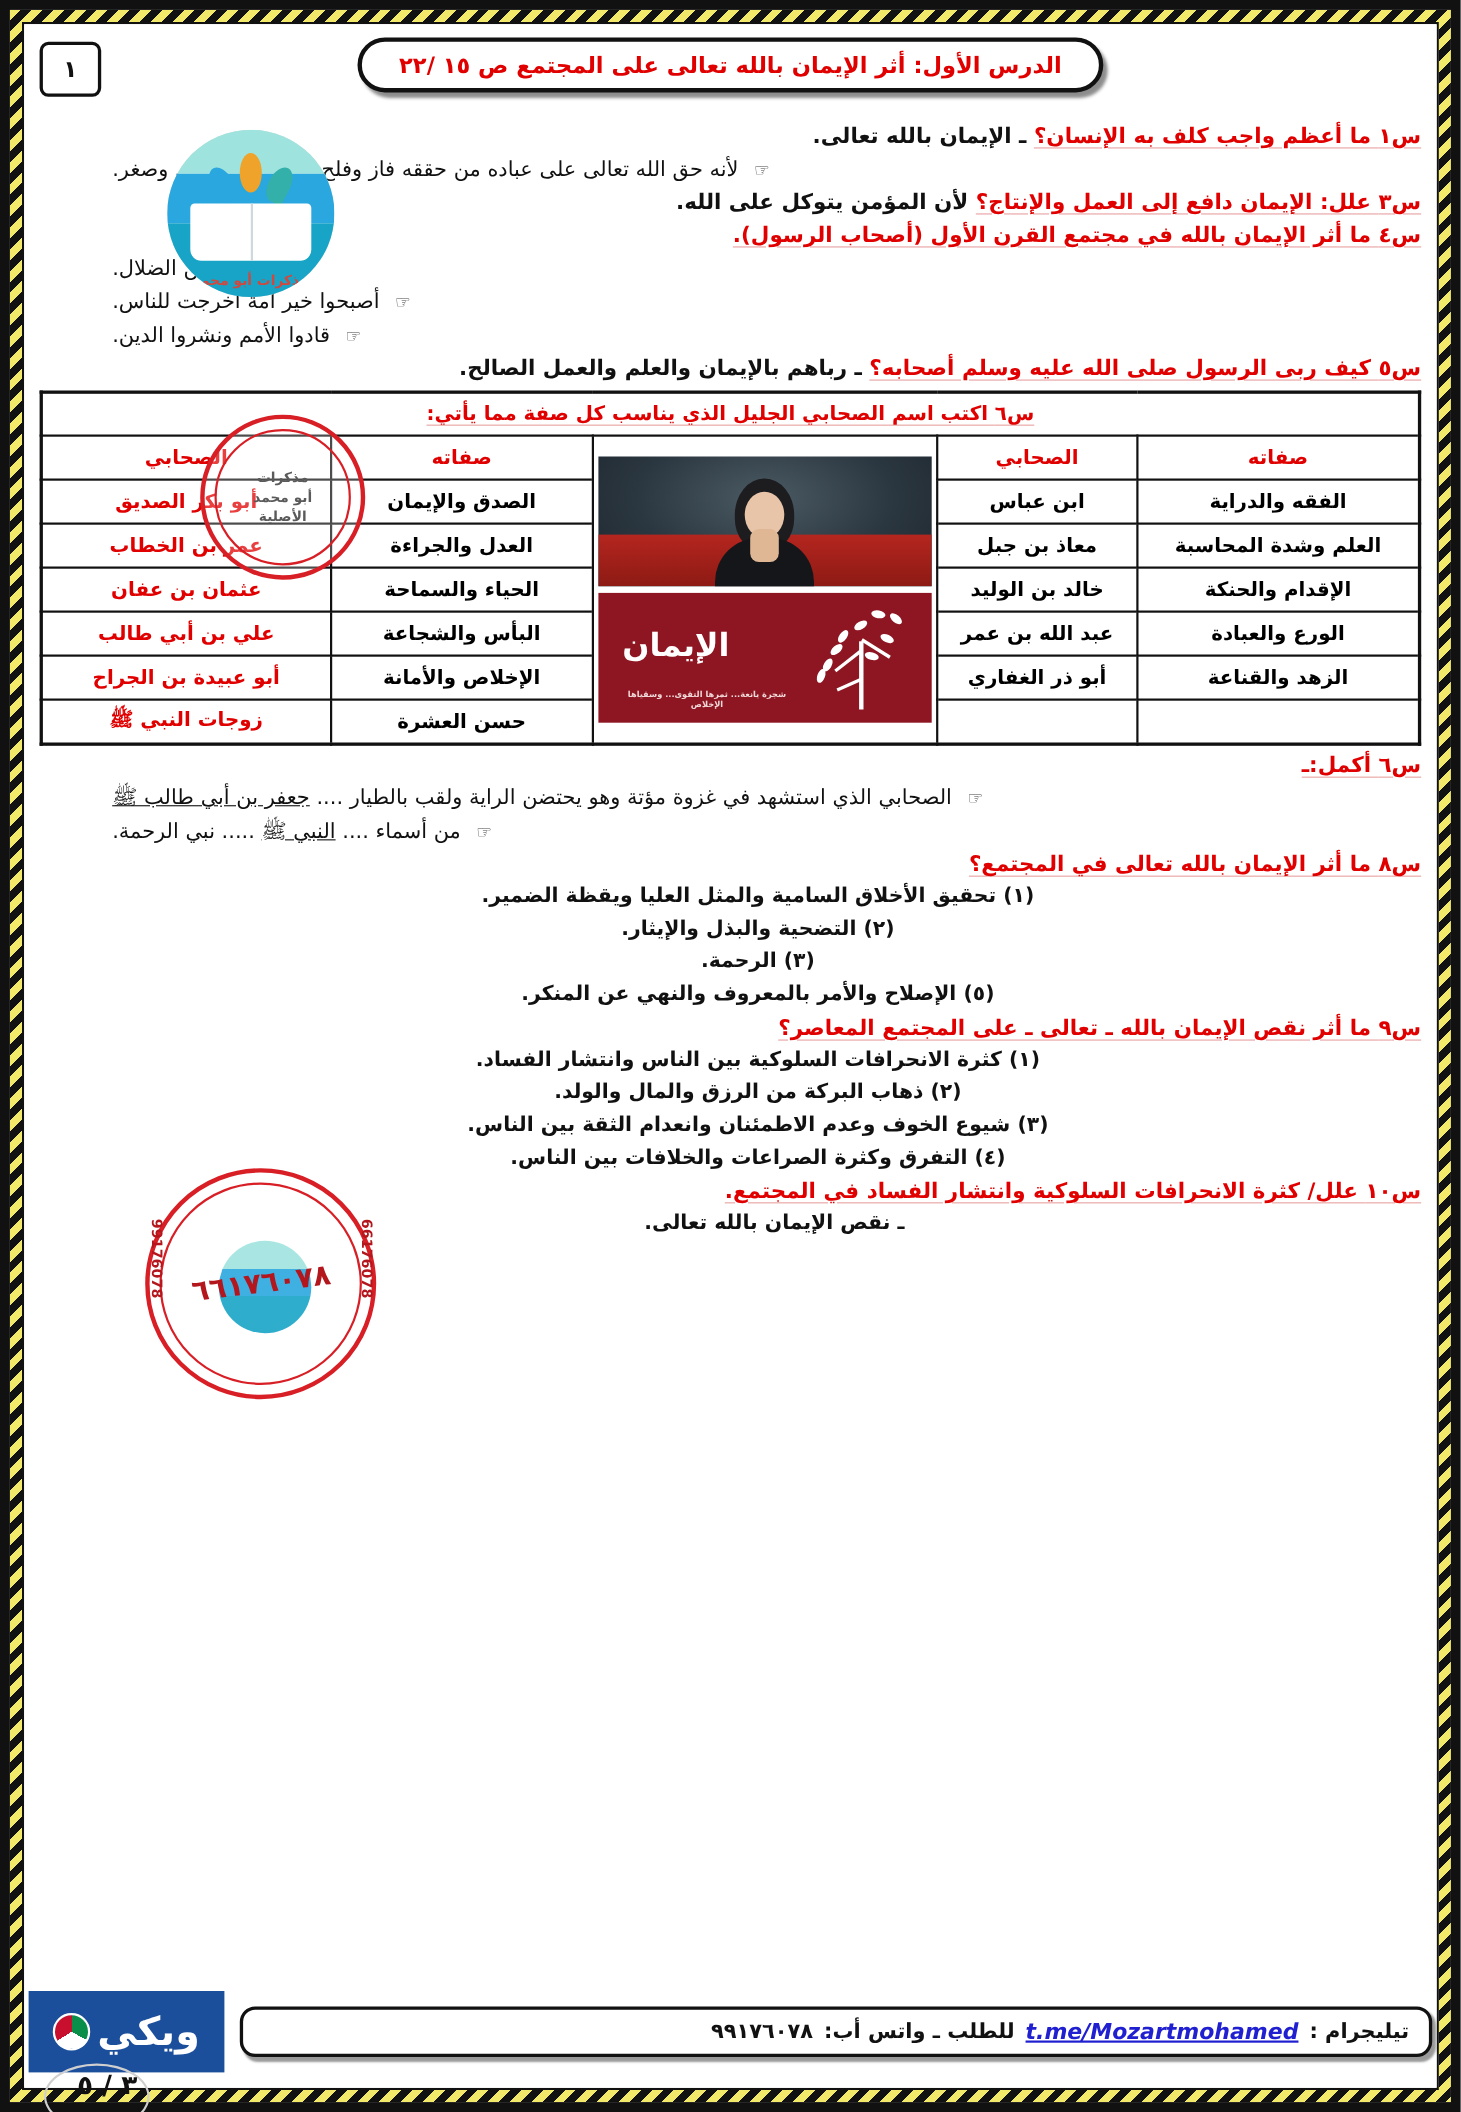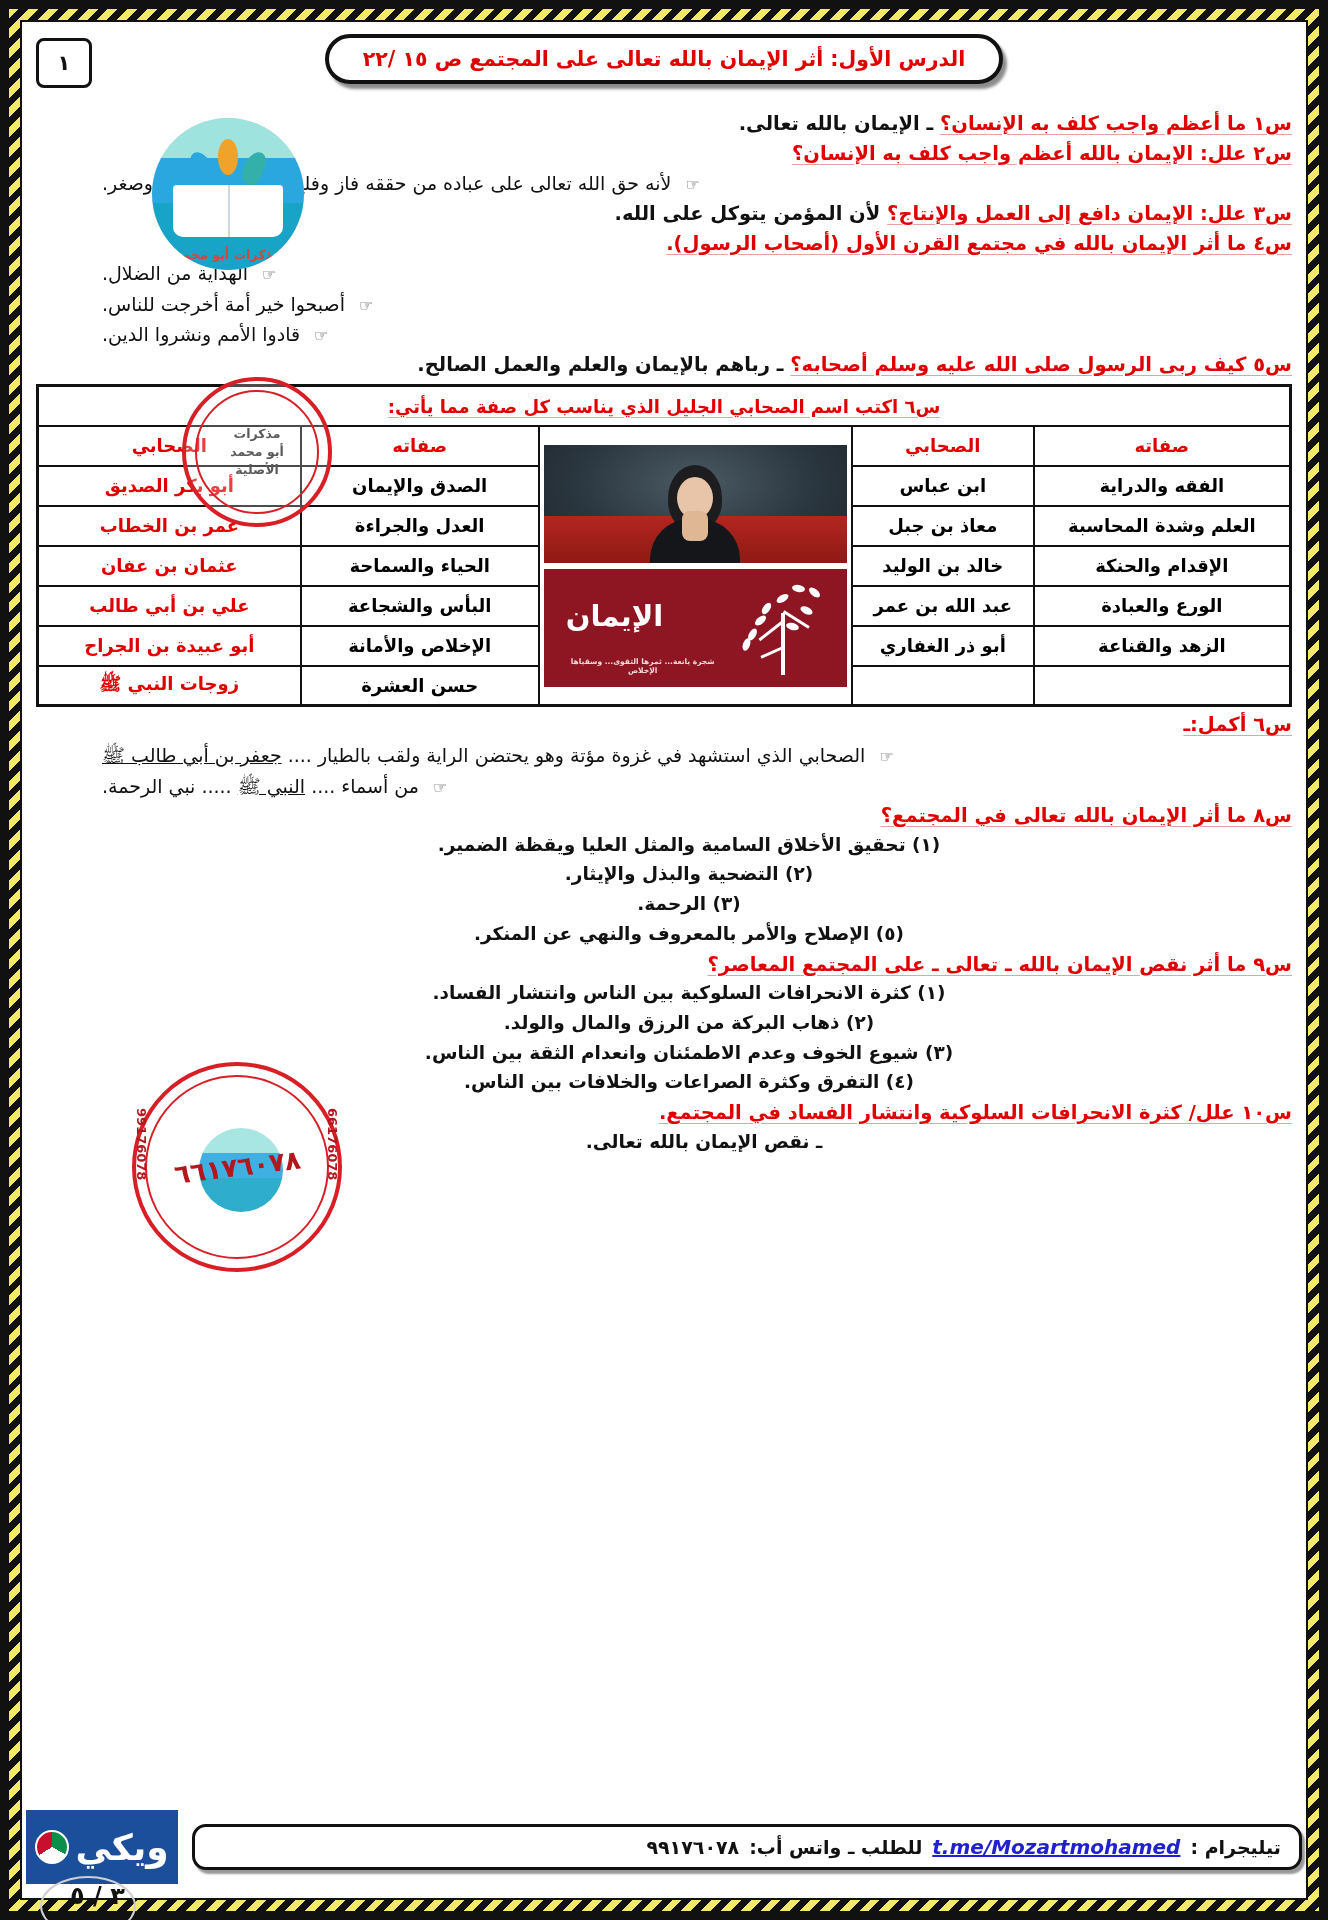--- a/index.html
+++ b/index.html
@@ -278,21 +278,21 @@
     background:#fff;
     padding:8px 18px;
     font-size:19px; font-weight:bold; color:#111;
     display:flex; align-items:center; gap:10px;
     box-shadow:3px 4px 2px rgba(0,0,0,.4);
     direction:rtl;
     margin-left:14px;
   }
   .contact-link{ color:#2020d0; text-decoration:underline; font-size:20px;font-style:italic; }
   .wiki-logo{
-    width:152px; height:74px; background:#1b4f9c;
+    width:178px; height:74px; background:#1b4f9c;
     display:flex;align-items:center;justify-content:center;gap:6px;
     order:3;
   }
   .wiki-txt{ color:#fff; font-size:36px; font-weight:bold; }
   .wiki-badge{
     width:34px;height:34px;border-radius:50%;
     background:conic-gradient(#0a8f4a 0 33%, #fff 33% 66%, #c8102e 66% 100%);
     border:2px solid #fff;
   }
   .page-count{
@@ -343,23 +343,20 @@
       <div class="stamp-side-num sn-right">66176078</div>
     </div>
 
     <div class="qa">
 
       <div class="q-line right-align">
         <span class="q-red">س١ ما أعظم واجب كلف به الإنسان؟</span>
         <span class="ans">ـ الإيمان بالله تعالى.</span>
       </div>
 
-      <div class="q-line right-align">
-        <span class="q-red">س٢ علل: الإيمان بالله أعظم واجب كلف به الإنسان؟</span>
-      </div>
 
       <div class="bullet-line">
         <span class="bi">☞</span>
         <span>لأنه حق الله تعالى على عباده من حققه فاز وفلح، ومن أخل به ذل وصغر.</span>
       </div>
 
       <div class="q-line right-align">
         <span class="q-red">س٣ علل: الإيمان دافع إلى العمل والإنتاج؟</span>
         <span class="ans">لأن المؤمن يتوكل على الله.</span>
       </div>

